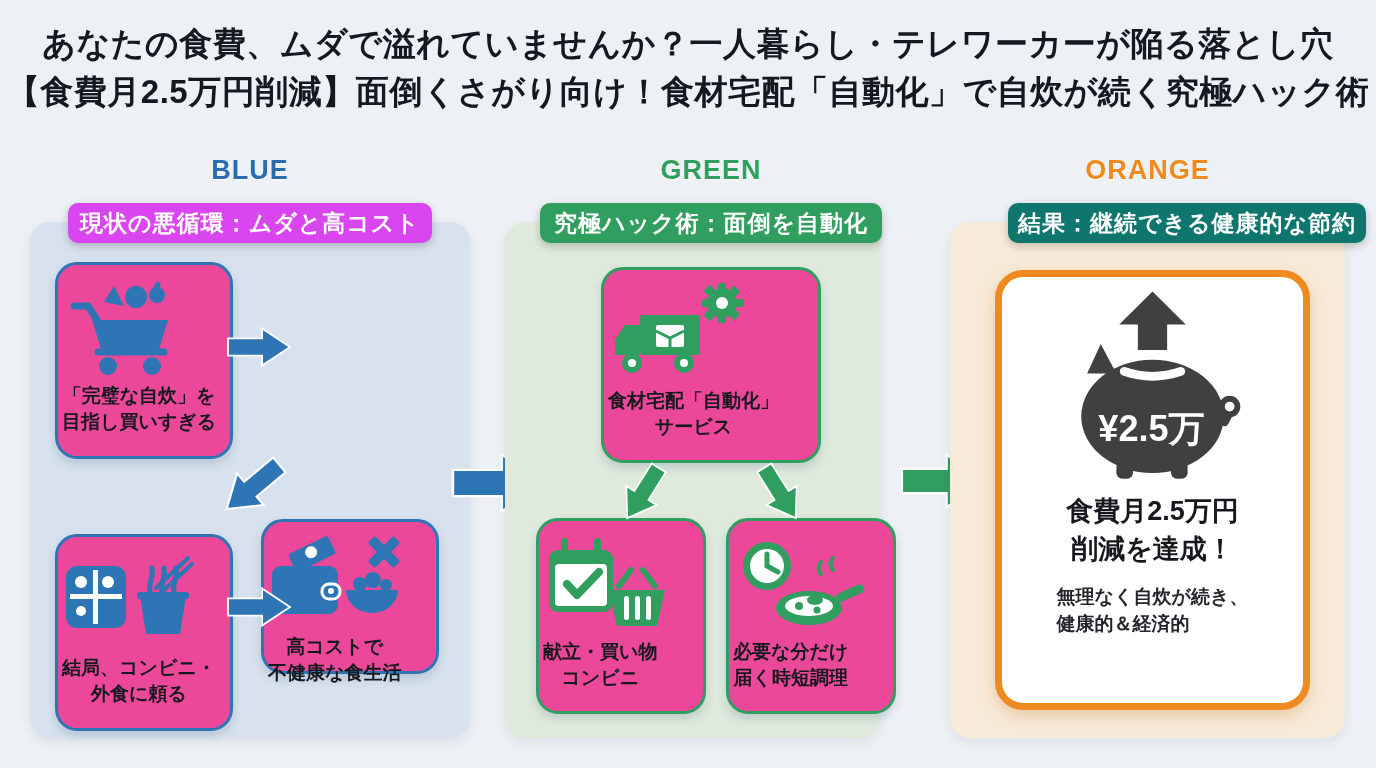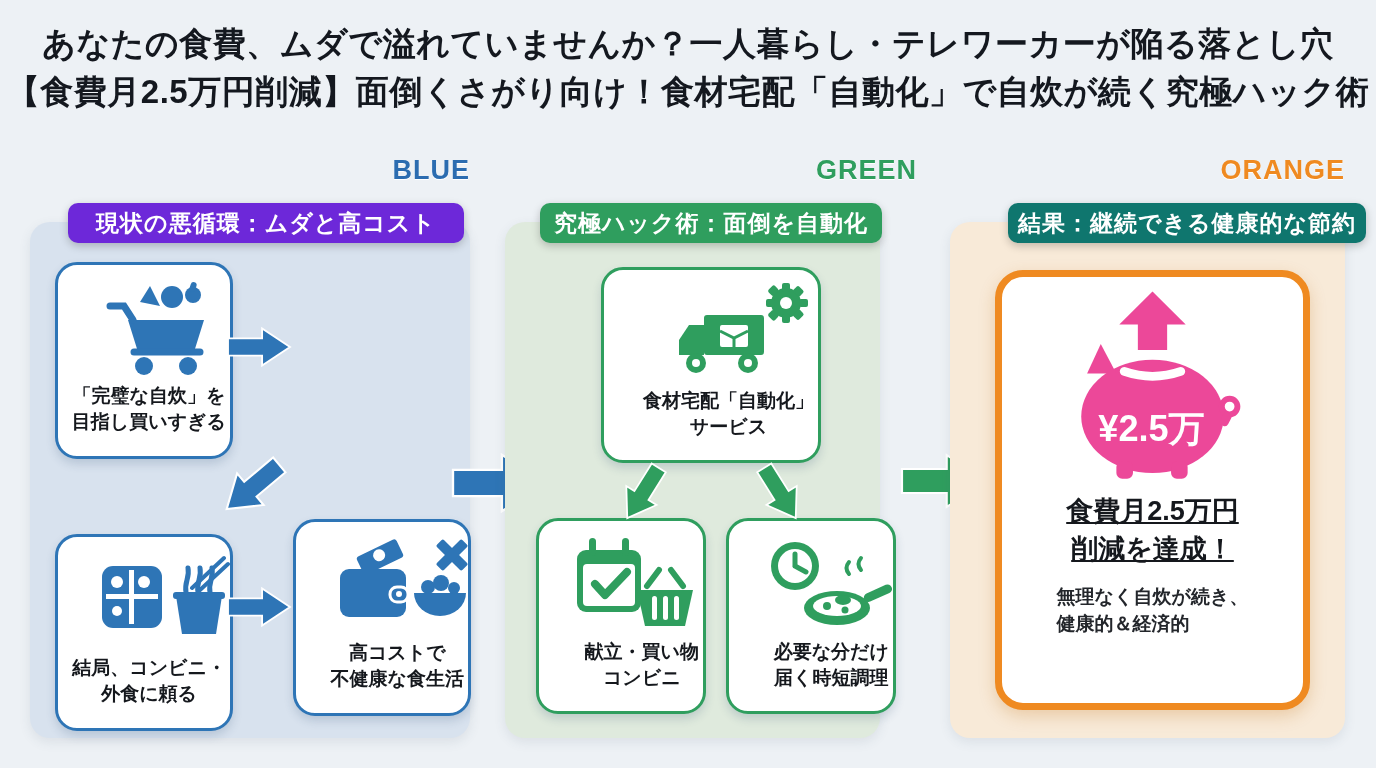--- a/index.html
+++ b/index.html
@@ -5,56 +5,56 @@
   html,body{margin:0;padding:0;}
   .page{
     position:relative;width:1376px;height:768px;overflow:hidden;
     background:#edf1f5;
     font-family:"Liberation Sans","DejaVu Sans",sans-serif;
   }
   
   .title-block{position:absolute;top:20px;left:0;width:100%;text-align:center;}
   .title-line{font-size:33px;font-weight:bold;color:#14181f;line-height:1.45;letter-spacing:.5px;}
   
-  .col-name{position:absolute;top:155px;text-align:right;font-size:27px;font-weight:bold;letter-spacing:1px;text-shadow:0 1px 0 #fff;}
+  .col-name{position:absolute;top:155px;text-align:center;font-size:27px;font-weight:bold;letter-spacing:1px;text-shadow:0 1px 0 #fff;}
   .blue-text{color:#2b6cb0}.green-text{color:#2f9e5e}.orange-text{color:#ef8a21}
   
   .badge{position:absolute;top:203px;height:40px;display:flex;align-items:center;justify-content:center;
     border-radius:10px;color:#fff;font-size:23px;font-weight:bold;letter-spacing:1px;
     box-shadow:0 3px 8px rgba(0,0,0,.22);z-index:4;}
-  .badge-blue{left:68px;width:396px;background:#6d28d9}
+  .badge-blue{left:68px;width:364px;background:#d946ef}
   .badge-green{left:540px;width:342px;background:#2f9e5e}
   .badge-orange{left:1008px;width:358px;background:#0f766e}
   
   .panel{position:absolute;top:222px;height:516px;border-radius:20px;box-shadow:0 4px 12px rgba(60,80,100,.10);}
   .panel-blue{left:30px;width:440px;background:#d8e2ee}
   .panel-green{left:505px;width:375px;background:#dfeadd}
   .panel-orange{left:950px;width:395px;background:#f8ead8}
   
-  .wbox{position:absolute;background:#ffffff;border:3px solid #2e75b6;border-radius:22px;
-    box-shadow:0 5px 10px rgba(40,70,110,.18);display:flex;flex-direction:column;align-items:flex-end;box-sizing:border-box;}
+  .wbox{position:absolute;background:#ec4899;border:3px solid #2e75b6;border-radius:22px;
+    box-shadow:0 5px 10px rgba(40,70,110,.18);display:flex;flex-direction:column;align-items:flex-start;box-sizing:border-box;}
   .wbox.green{border-color:#2f9e5e}
   .box-icon{height:106px;display:flex;align-items:center;justify-content:center;margin-top:10px;}
   .box-label{text-align:center;font-size:19px;font-weight:bold;color:#15181d;line-height:1.35;white-space:pre-line;margin-top:2px;padding:0 4px;}
   #bbox1{left:25px;top:40px;width:178px;height:197px}
   #bbox2{left:247px;top:40px;width:178px;height:197px}
   #bbox3{left:25px;top:312px;width:178px;height:197px}
-  #bbox4{left:263px;top:297px;width:178px;height:197px}
+  #bbox4{left:231px;top:297px;width:178px;height:155px}
   #gbox1{left:96px;top:45px;width:220px;height:196px}
   #gbox2{left:31px;top:296px;width:170px;height:196px}
   #gbox3{left:221px;top:296px;width:170px;height:196px}
   
   .arrow{position:absolute;}
   .arrow svg{display:block;overflow:visible;}
-  .ic-blue{color:#2e75b6}.ic-green{color:#2f9e5e}.ic-orange{color:#ec4899}
+  .ic-blue{color:#2e75b6}.ic-green{color:#2f9e5e}.ic-orange{color:#404040}
   
   .result-box{position:absolute;left:45px;top:48px;width:315px;height:440px;background:#fff;
     border:7px solid #ef8a21;border-radius:28px;box-shadow:0 6px 16px rgba(190,110,20,.25);
     display:flex;flex-direction:column;align-items:center;box-sizing:border-box;}
-  .result-headline{font-size:27px;font-weight:bold;color:#15181d;text-align:center;line-height:1.4;white-space:pre-line;margin-top:2px;text-decoration:underline;}
+  .result-headline{font-size:27px;font-weight:bold;color:#15181d;text-align:center;line-height:1.4;white-space:pre-line;margin-top:2px;}
   .result-subtext{font-size:19px;font-weight:bold;color:#23262b;line-height:1.45;white-space:pre-line;margin-top:14px;}
   .piggy-wrap{margin-top:14px;}
 </style>
 </head>
 <body>
 
 <div class="page">
 
   <header class="title-block">
     <div class="title-line">あなたの食費、ムダで溢れていませんか？一人暮らし・テレワーカーが陥る落とし穴</div>

